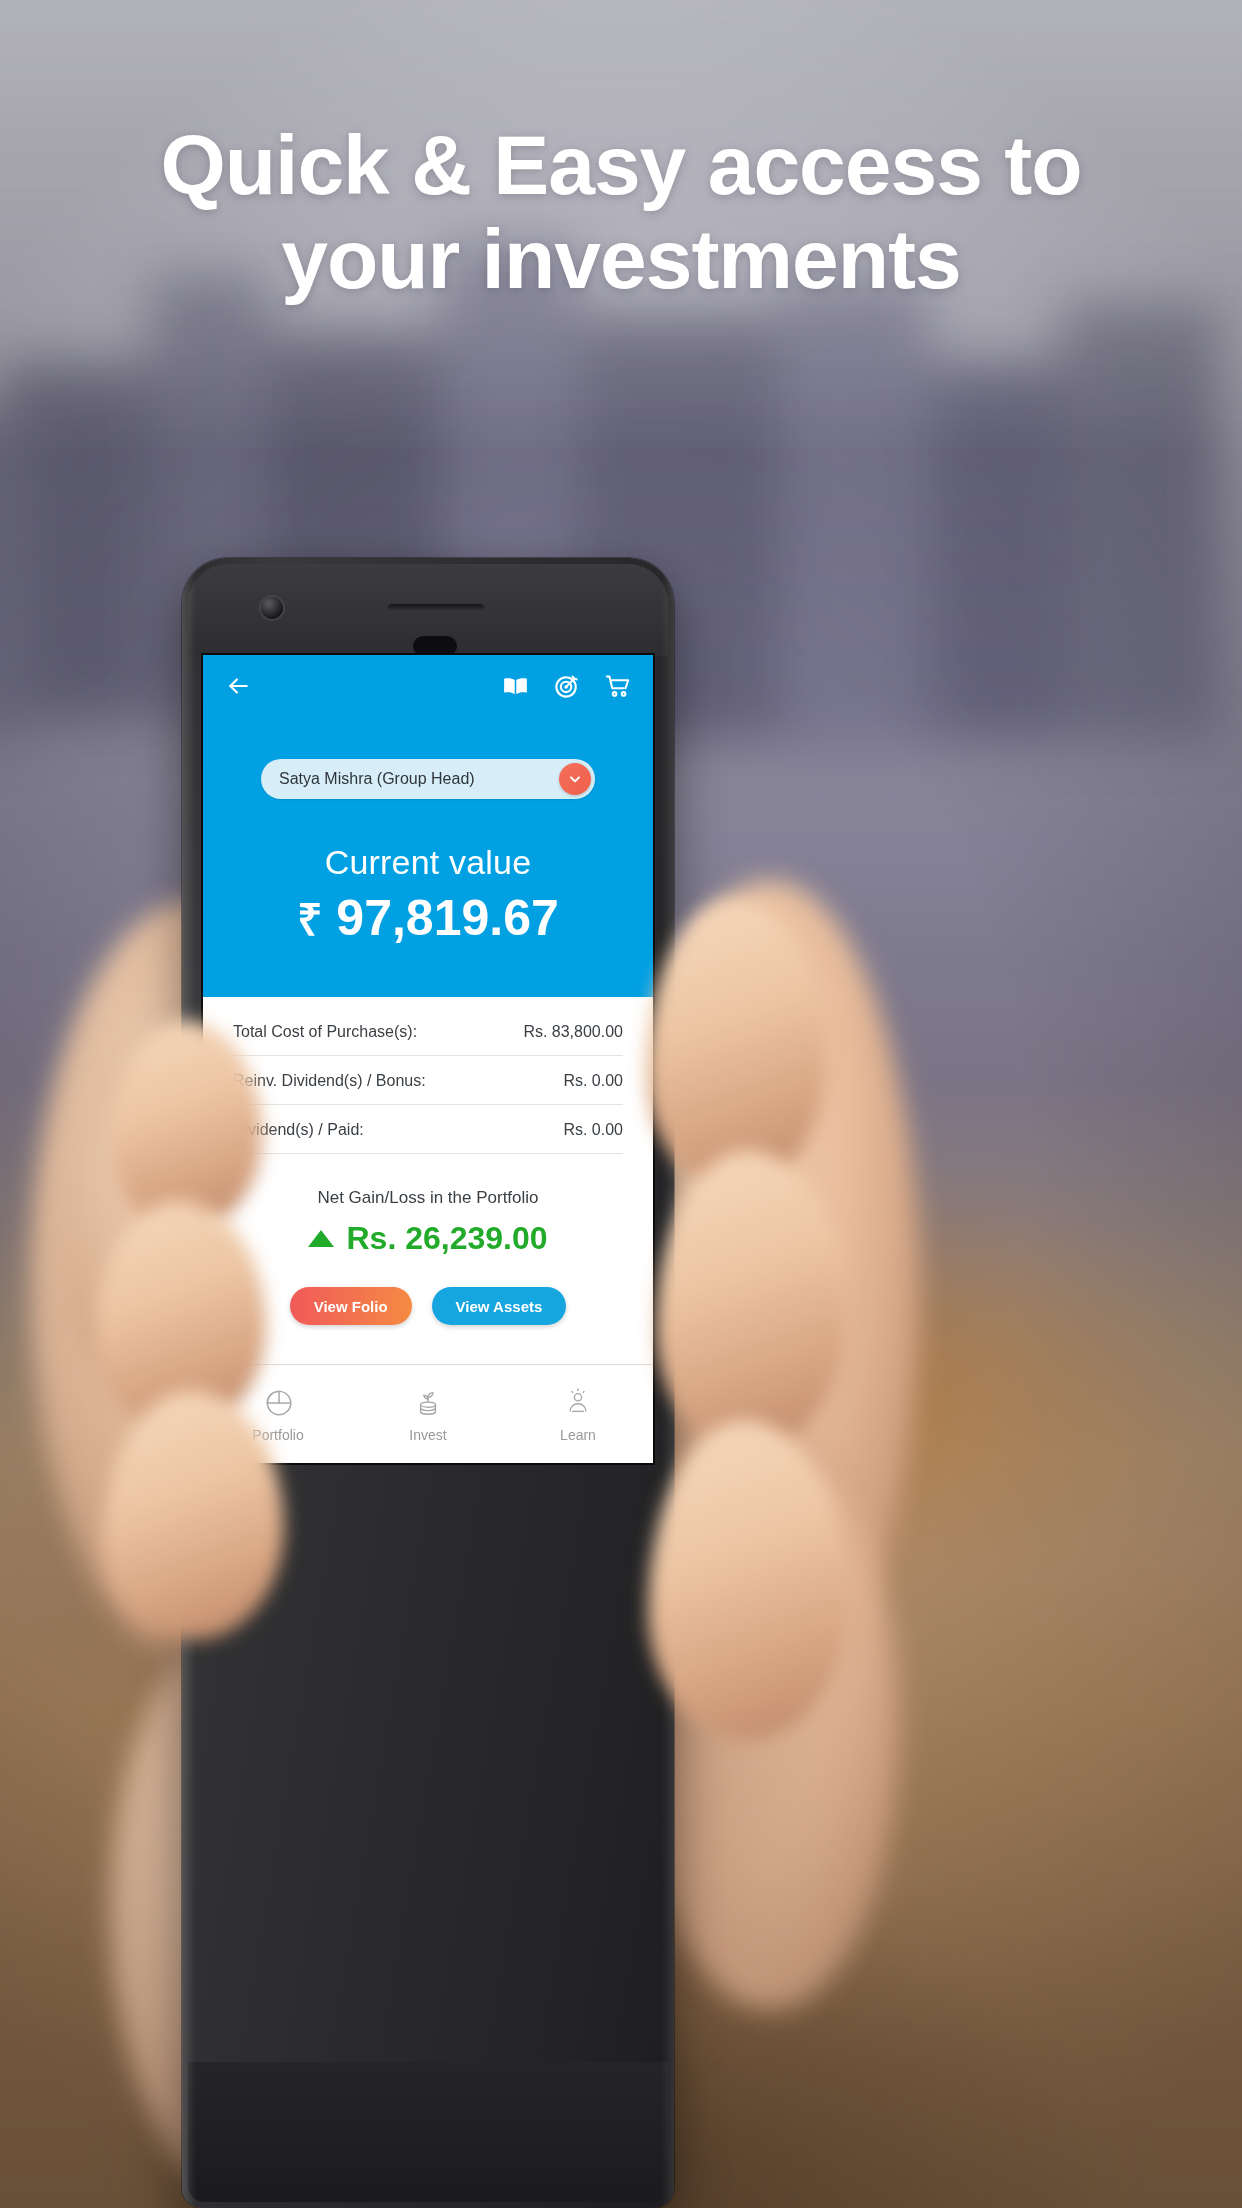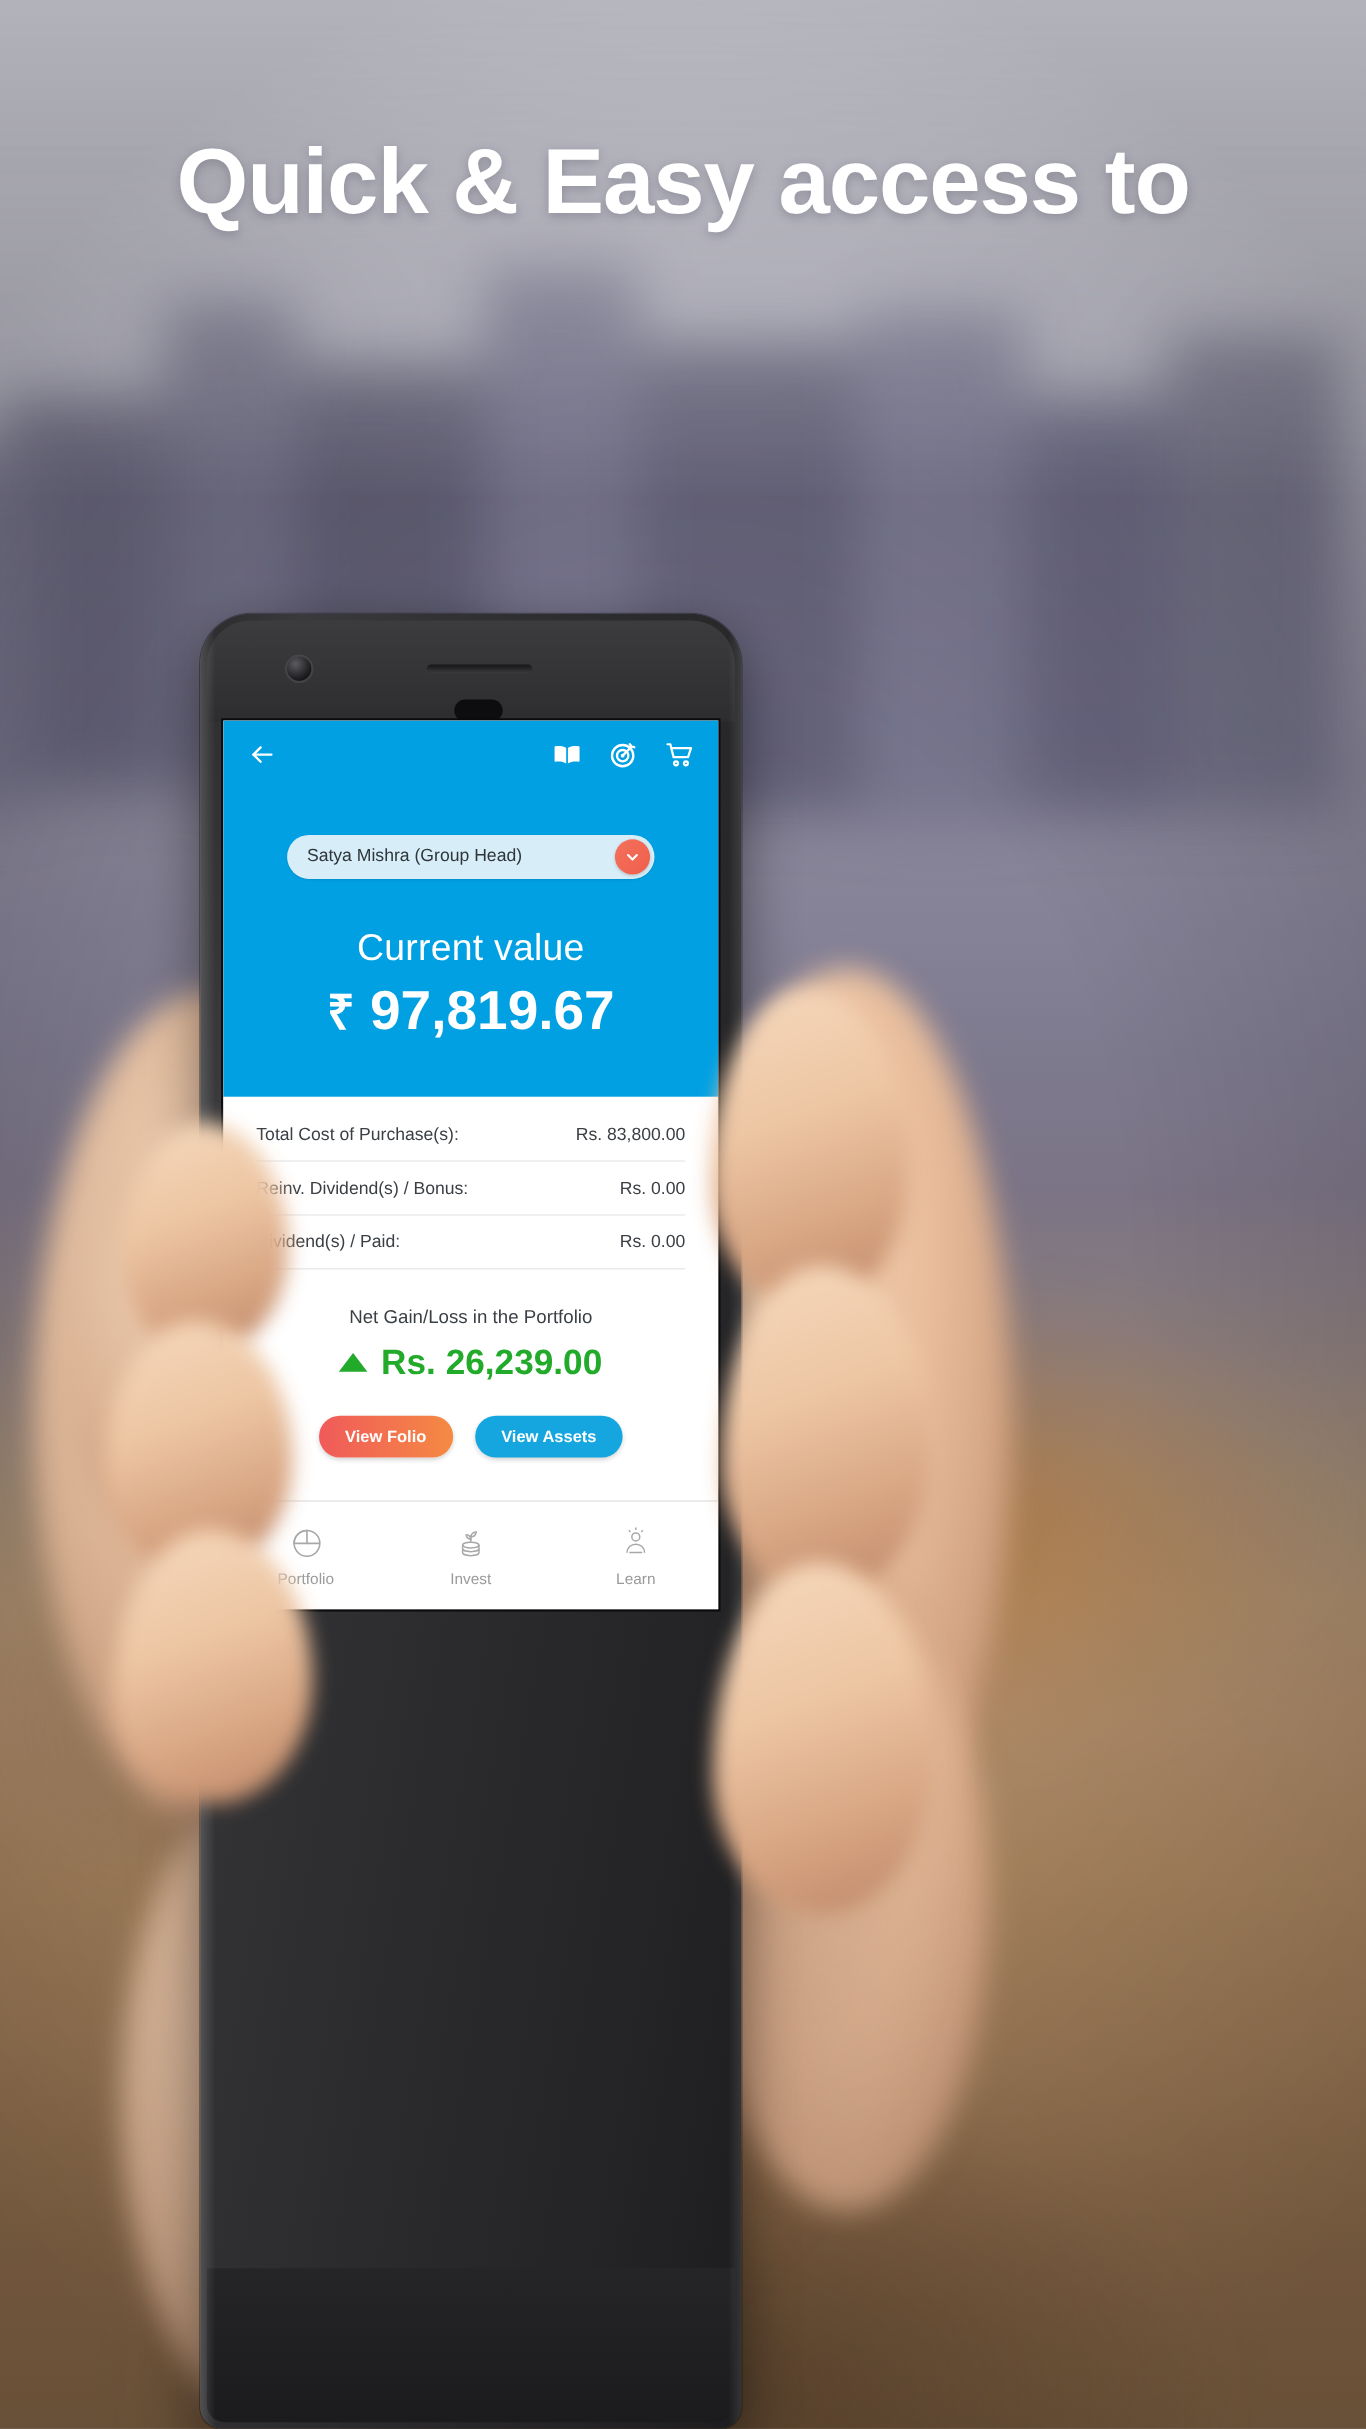--- a/index.html
+++ b/index.html
@@ -212,20 +212,21 @@
   <div class="hand" style="left:110px;top:1600px;width:330px;height:620px;"></div>
   <div class="hand" style="left:620px;top:880px;width:300px;height:820px;"></div>
   <div class="hand" style="left:640px;top:1450px;width:260px;height:560px;"></div>
   <div class="hand-dark" style="left:120px;top:1250px;width:760px;height:900px;"></div>
 
   <div class="vignette"></div>
 </div>
 
 <div id="headline">
   <span>Quick &amp; Easy access to</span>
+  <span class="l2">your investments</span>
 </div>
 
 <div id="phone">
   <div id="phone-deck">
     <div class="cam"></div>
     <div class="speaker"></div>
     <div class="sensor"></div>
   </div>
 
   <div id="screen">

